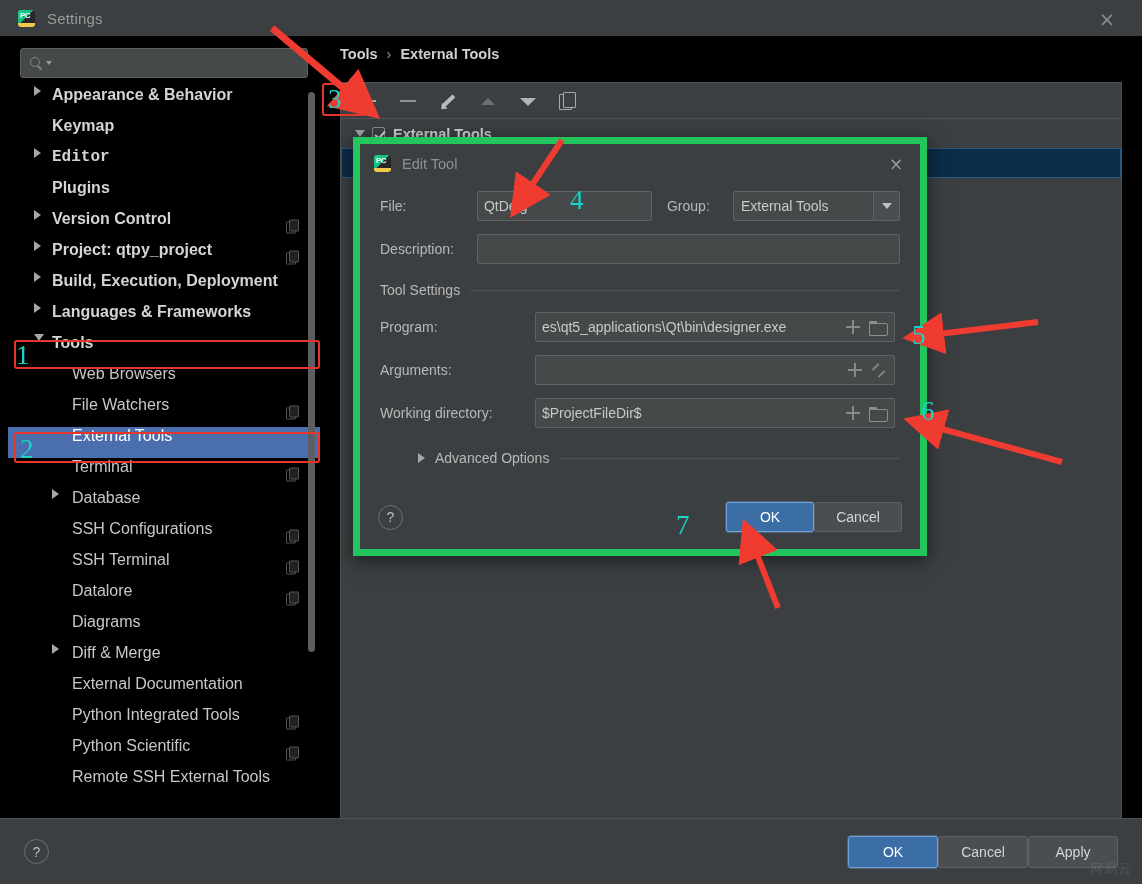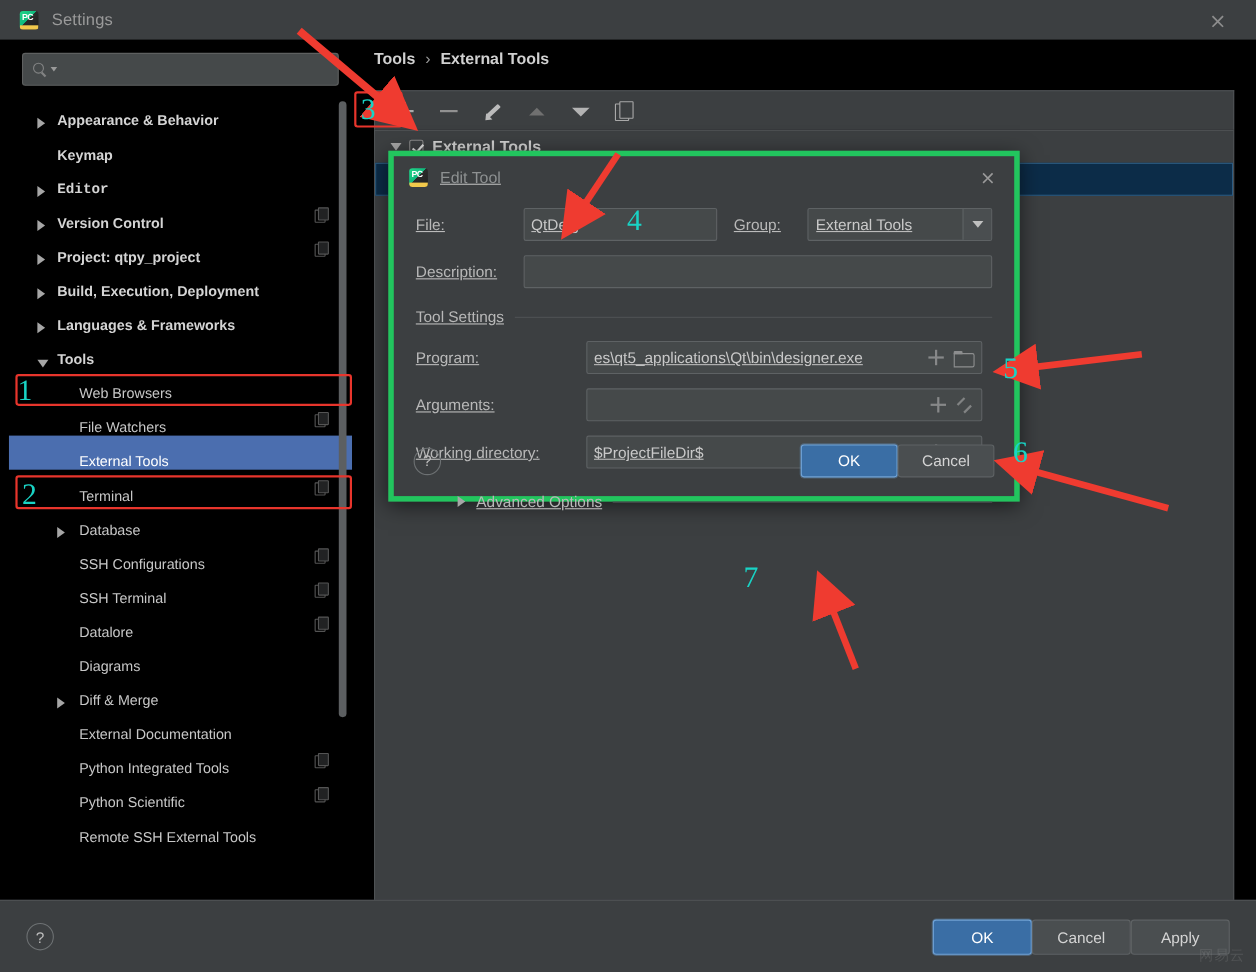--- a/index.html
+++ b/index.html
@@ -71,22 +71,22 @@
     border-left: 3.5px solid transparent; border-right: 3.5px solid transparent;
     border-top: 4px solid #9a9a9a;
   }
 
   
   .sidebar {
     position: absolute; left: 8px; top: 86px; width: 312px; height: 722px;
     overflow: hidden;
   }
   .side-item {
-    position: relative; height: 31px; display: flex; align-items: flex-end;
-    padding-left: 26px; font-size: 13px; color: #c7c7c7; cursor: pointer;
+    position: relative; height: 31px; display: flex; align-items: flex-start;
+    padding-left: 26px; font-size: 16px; color: #c7c7c7; cursor: pointer;
   }
   .side-item.bold { font-weight: bold; color: #d4d4d4; }
   .side-item.selected {
     background: #4b6eaf; color: #ffffff;
   }
   .tri {
     position: absolute; left: 30px;
     width: 0; height: 0;
     border-top: 5px solid transparent; border-bottom: 5px solid transparent;
     border-left: 7px solid #a6a6a6;
@@ -195,24 +195,23 @@
     border: solid #e0e0e0; border-width: 0 2px 2px 0;
     transform: rotate(42deg);
   }
   .tree-child-row {
     height: 30px; background: #0c2c48; border: 1px solid #2b5a80;
     display: flex; align-items: center; padding-left: 42px;
   }
 
   
   .dialog {
-    position: absolute; left: 353px; top: 137px; width: 574px; height: 319px;
-    background: #3c3f41; border: 5px solid #22c55e;
+    position: absolute; left: 353px; top: 137px; width: 574px; height: 419px;
+    background: #3c3f41; border: 7px solid #22c55e;
     box-shadow: 0 4px 18px rgba(0,0,0,.55);
-    text-decoration: underline;
   }
   .dlg-title {
     height: 39px; display: flex; align-items: center; padding-left: 14px;
     position: relative;
   }
   .dlg-title .pc-logo { margin-left: 0; margin-right: 11px; }
   .dlg-title-text { font-size: 14.5px; color: #8e9192; }
   .dlg-close {
     position: absolute; right: 14px; top: 10px;
     width: 20px; height: 20px; display: flex; align-items: center;
@@ -365,20 +364,23 @@
       <div class="side-item bold" style="padding-left: 44px;">
         <span class="tri" style="left: 26px;"></span>
         <span class="side-label">Appearance &amp; Behavior</span>
       </div>
       <div class="side-item bold" style="padding-left: 44px;">
         <span class="side-label">Keymap</span>
       </div>
       <div class="side-item bold" style="padding-left: 44px; font-family: Liberation Mono, monospace;">
         <span class="tri" style="left: 26px;"></span>
         <span class="side-label">Editor</span>
+      </div>
+      <div class="side-item bold" style="padding-left: 44px;">
+        <span class="side-label">Plugins</span>
       </div>
       <div class="side-item bold" style="padding-left: 44px;">
         <span class="tri" style="left: 26px;"></span>
         <span class="side-label">Version Control</span>
         <span class="copy-badge"></span>
       </div>
       <div class="side-item bold" style="padding-left: 44px;">
         <span class="tri" style="left: 26px;"></span>
         <span class="side-label">Project: qtpy_project</span>
         <span class="copy-badge"></span>

